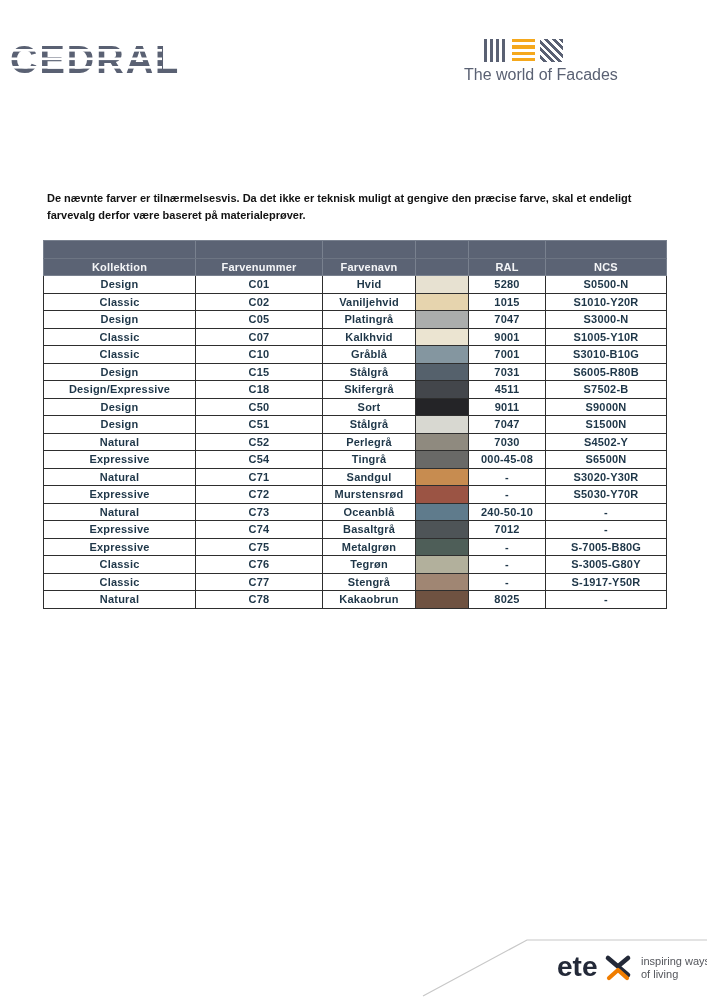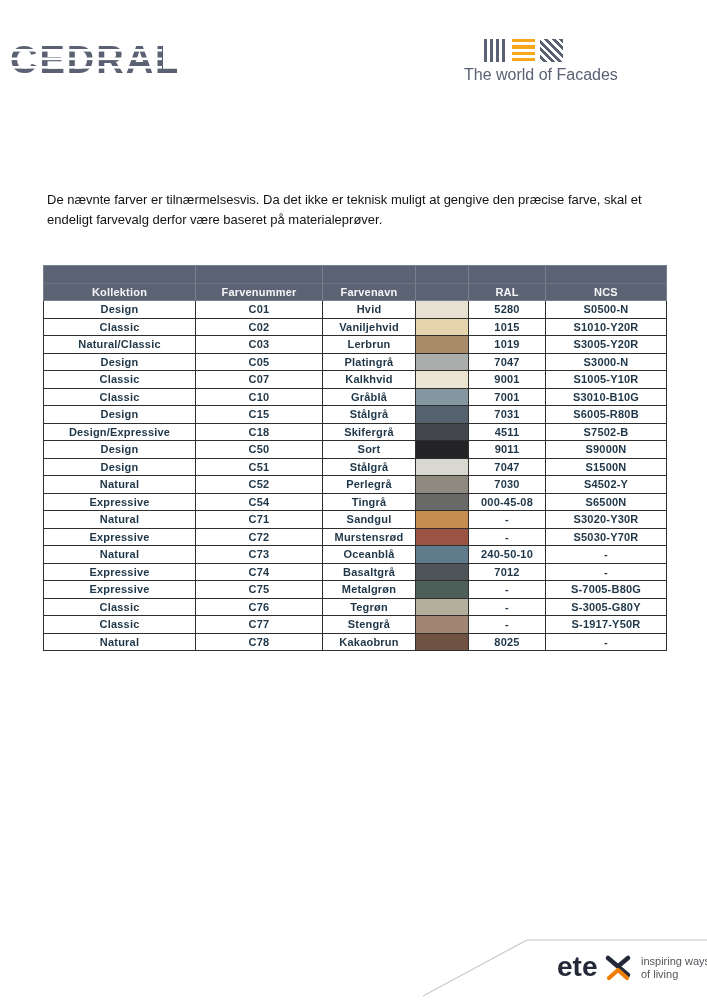--- a/index.html
+++ b/index.html
@@ -22,24 +22,24 @@
   .facades{position:absolute;left:464px;top:39px;width:118px;text-align:center;}
   .facades .squares{display:flex;justify-content:center;gap:5px;margin-bottom:4px;}
   .sq{width:23px;height:23px;background:#fff;}
   .sq-vert{background:repeating-linear-gradient(to right,var(--brand) 0 3px,#fff 3px 6px);}
   .sq-horz{background:repeating-linear-gradient(to bottom,var(--orange) 0 3.2px,#fff 3.2px 6.4px);}
   .sq-diag{background:repeating-linear-gradient(45deg,#fff 0 2.6px,var(--brand) 2.6px 5.4px);}
   .facades .tagline{font-size:16px;color:var(--brand);white-space:nowrap;}
 
   
   .intro{position:absolute;left:47px;top:190px;width:622px;
-         font-size:13px;font-weight:normal;color:#121212;line-height:1.55;}
-
-  
-  .color-table{position:absolute;left:43px;top:265px;border-collapse:collapse;table-layout:fixed;}
+         font-size:11px;font-weight:bold;color:#121212;line-height:1.55;}
+
+  
+  .color-table{position:absolute;left:43px;top:240px;border-collapse:collapse;table-layout:fixed;}
   .color-table col.c1{width:152px;} .color-table col.c2{width:127px;}
   .color-table col.c3{width:93px;}  .color-table col.c4{width:53px;}
   .color-table col.c5{width:77px;}  .color-table col.c6{width:121px;}
 
   .color-table th, .color-table td{
     border:1px solid var(--grid);
     text-align:center;vertical-align:middle;
     font-weight:bold;font-size:11px;letter-spacing:.2px;
     overflow:hidden;white-space:nowrap;
   }
@@ -121,28 +121,20 @@
 
     <tr>
       <td class="c-koll">Classic</td>
       <td class="c-num">C02</td>
       <td class="c-navn">Vaniljehvid</td>
       <td class="c-swatch" style="background: rgb(230, 212, 174);"></td>
       <td class="c-ral">1015</td>
       <td class="c-ncs">S1010-Y20R</td>
     </tr>
 
-    <tr>
-      <td class="c-koll">Natural/Classic</td>
-      <td class="c-num">C03</td>
-      <td class="c-navn">Lerbrun</td>
-      <td class="c-swatch" style="background: rgb(169, 138, 105);"></td>
-      <td class="c-ral">1019</td>
-      <td class="c-ncs">S3005-Y20R</td>
-    </tr>
 
     <tr>
       <td class="c-koll">Design</td>
       <td class="c-num">C05</td>
       <td class="c-navn">Platingrå</td>
       <td class="c-swatch" style="background: rgb(171, 173, 172);"></td>
       <td class="c-ral">7047</td>
       <td class="c-ncs">S3000-N</td>
     </tr>
 

